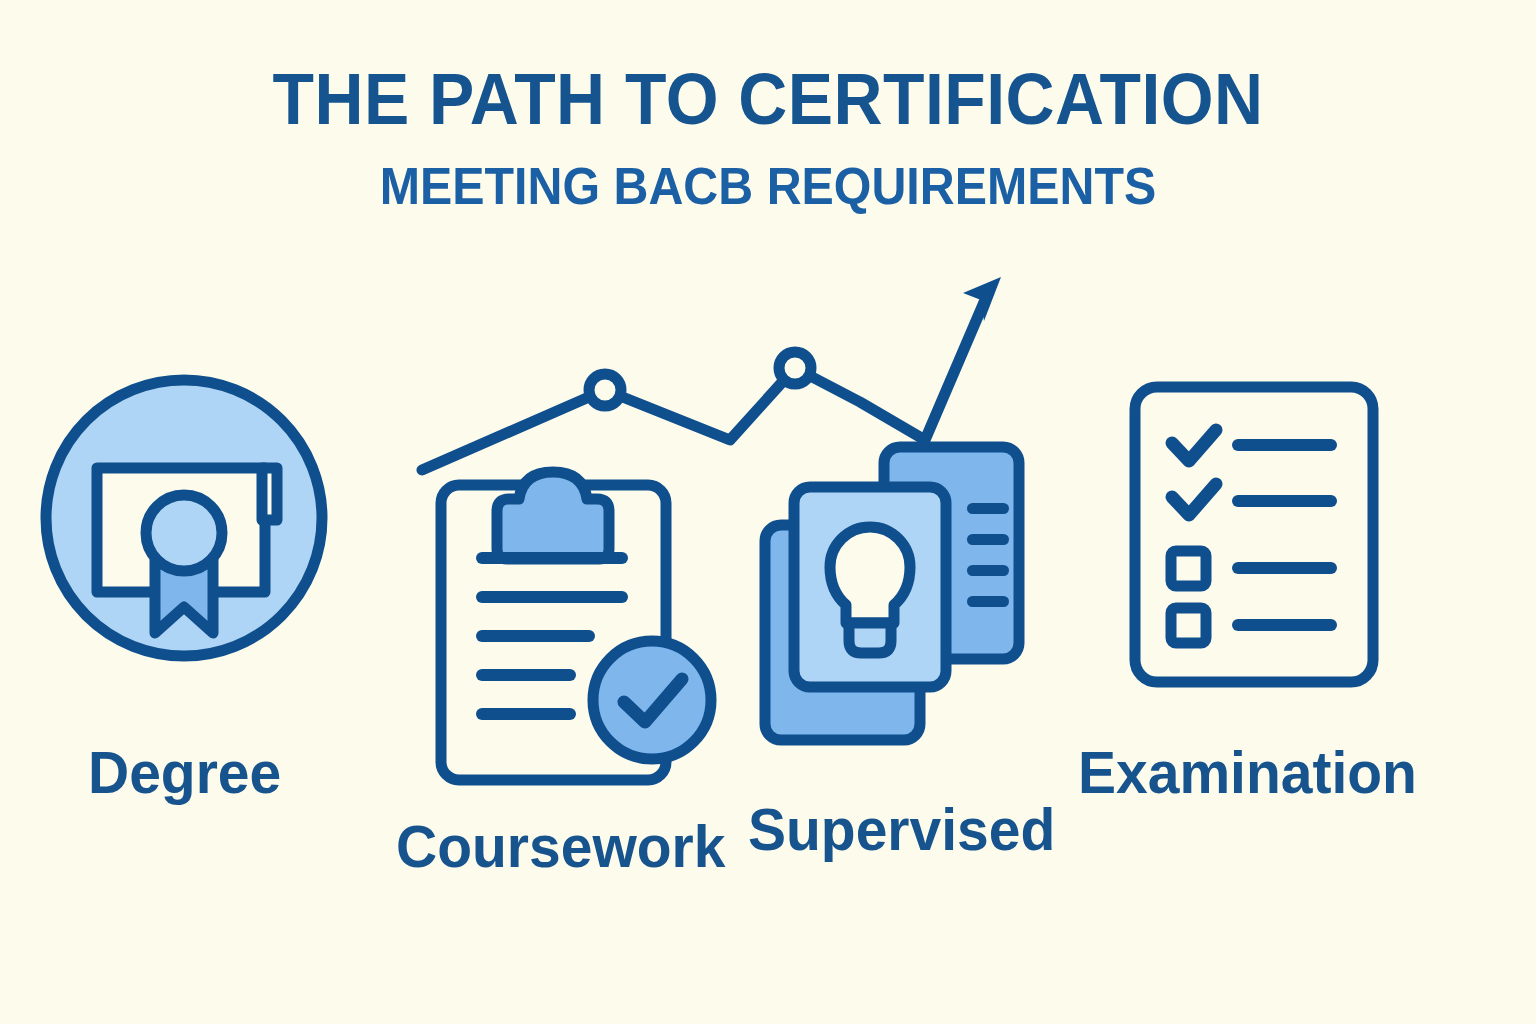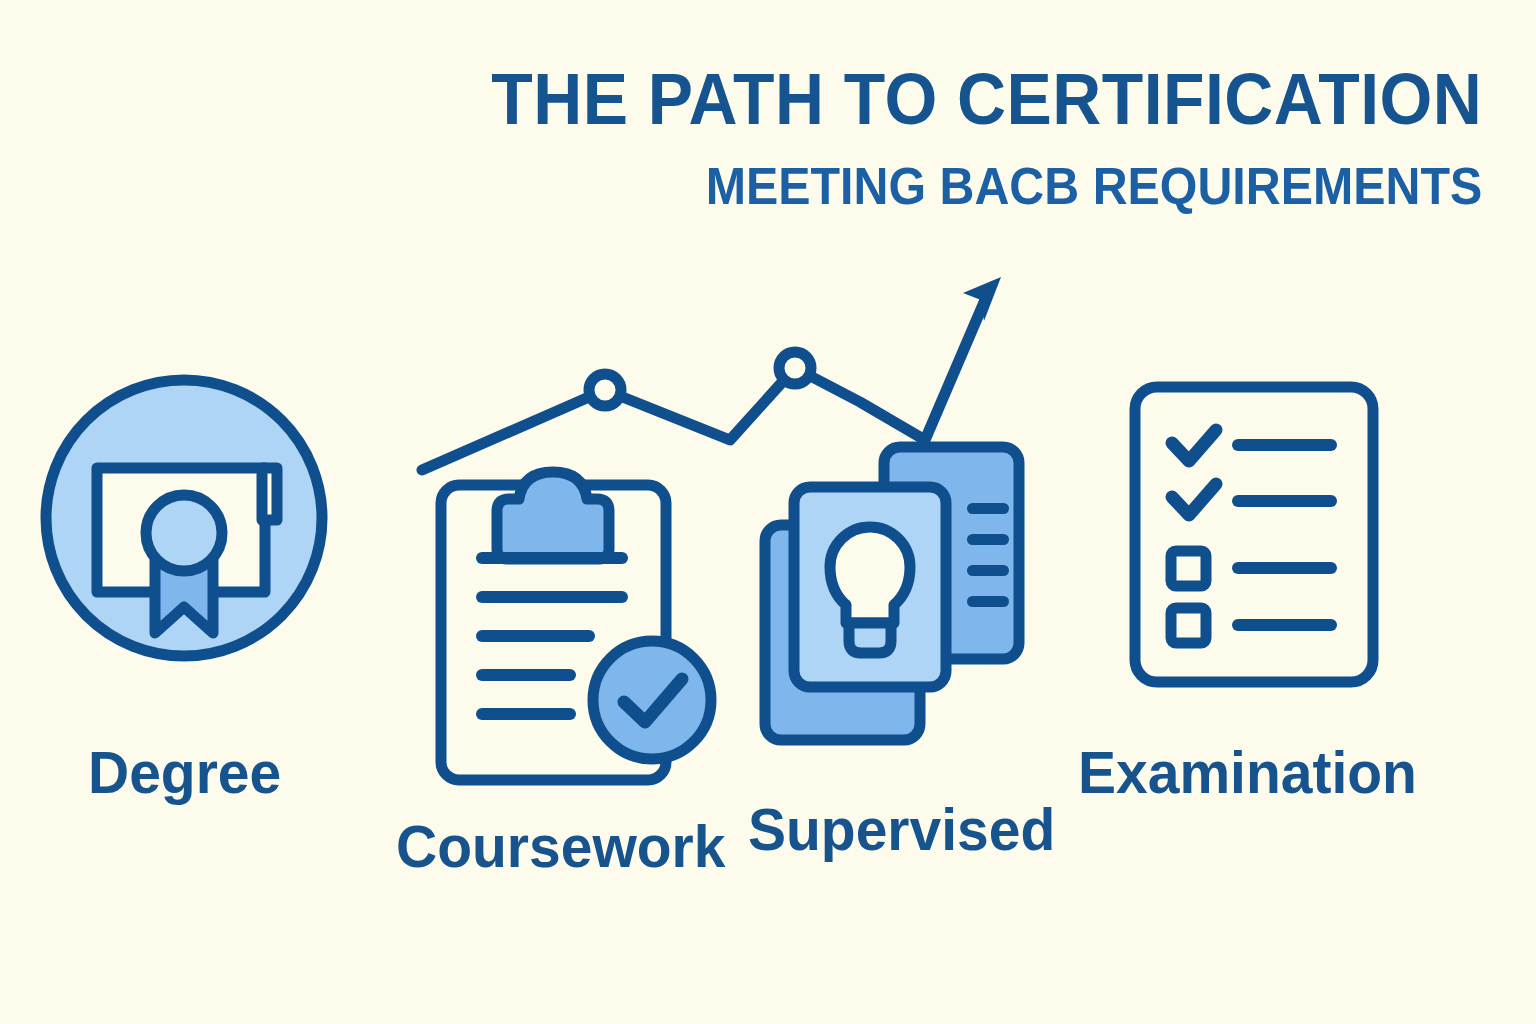--- a/index.html
+++ b/index.html
@@ -15,21 +15,21 @@
     width: 1536px;
     height: 1024px;
     background: #fdfbec;
     overflow: hidden;
   }
   .title-block {
     position: absolute;
     left: 0;
     top: 62px;
     width: 1536px;
-    text-align: right;
+    text-align: center;
     pointer-events: none;
   }
   .main-title {
     font-family: "Liberation Sans Narrow", "Liberation Sans", sans-serif;
     font-size: 73px;
     font-weight: 700;
     letter-spacing: 0.5px;
     color: #15548f;
     line-height: 1.0;
     transform: scaleX(0.93);

